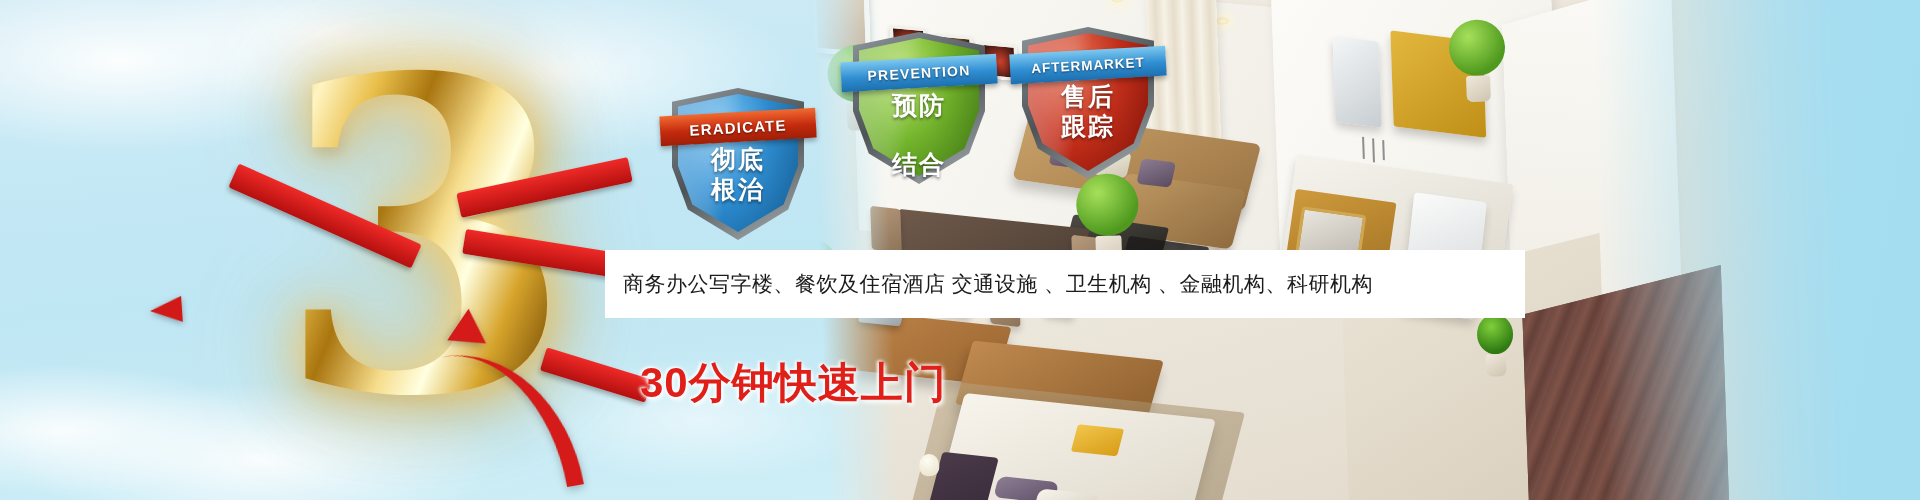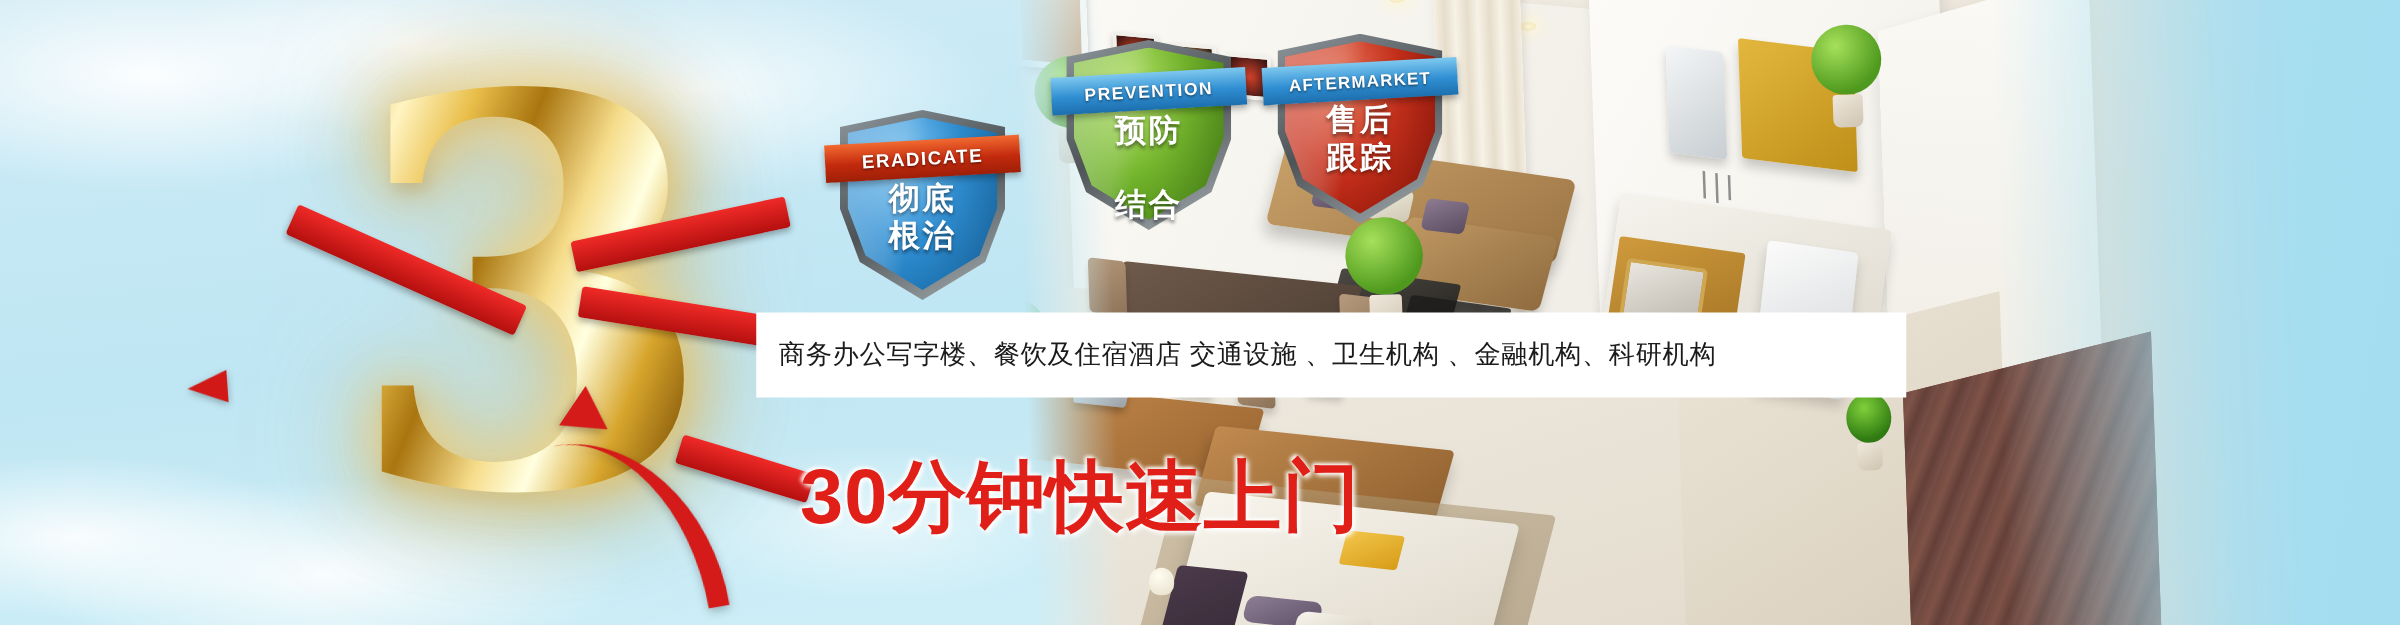--- a/index.html
+++ b/index.html
@@ -157,21 +157,21 @@
   .txtbox{
     position:absolute;left:605px;top:250px;width:920px;height:68px;
     background:#fff;display:flex;flex-direction:column;justify-content:center;
     padding:0 0 0 18px;box-sizing:border-box;
   }
   .txtline{font-size:21px;color:#1b1b1b;line-height:1.55;letter-spacing:.5px;white-space:nowrap;}
 
   
   .headline{
     position:absolute;left:640px;top:355px;
-    font-size:62px;font-weight:700;color:#e01f19;letter-spacing:1px;
+    font-size:42px;font-weight:700;color:#e01f19;letter-spacing:1px;
     text-shadow:0 0 4px rgba(255,255,255,.95), 2px 3px 4px rgba(255,255,255,.9), -2px -1px 3px rgba(255,255,255,.85);
     white-space:nowrap;
   }
 </style>
 </head>
 <body>
 
 <div class="banner">
 
   <div class="sky"></div>

